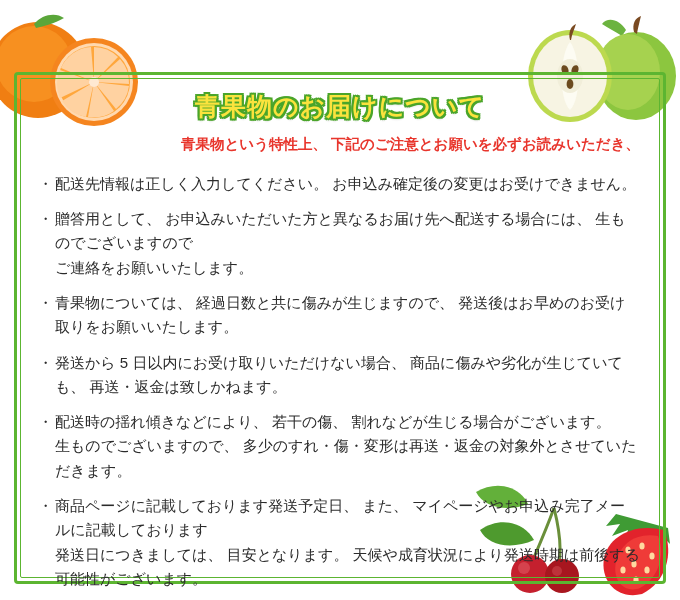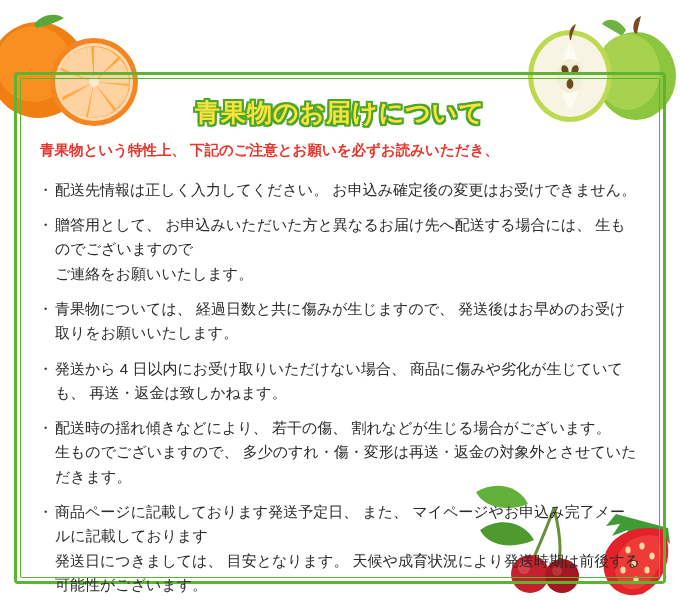--- a/index.html
+++ b/index.html
@@ -50,40 +50,40 @@
     border-radius: 2px;
   }
 
   .content {
     position: absolute;
     left: 14px;
     top: 72px;
     width: 652px;
     height: 512px;
     box-sizing: border-box;
-    padding: 16px 26px 0 26px;
+    padding: 10px 26px 0 26px;
   }
 
   .title {
     text-align: center;
     color: #fbe33d;
     font-size: 25px;
     font-weight: bold;
     letter-spacing: 1px;
     margin: 8px 0 4px 0;
     text-shadow:
       -2px -2px 0 #4aa52a, 2px -2px 0 #4aa52a,
       -2px  2px 0 #4aa52a, 2px  2px 0 #4aa52a,
       -2px  0   0 #4aa52a, 2px  0   0 #4aa52a,
        0   -2px 0 #4aa52a, 0    2px 0 #4aa52a,
        0 3px 2px rgba(0,0,0,.12);
   }
 
   .lead {
-    text-align: left;
+    text-align: right;
     color: #e8352c;
     font-size: 14.5px;
     font-weight: bold;
     line-height: 1.85;
     margin: 8px 0 14px 0;
   }
 
   .list {
     margin: 0;
     padding: 0;
@@ -192,21 +192,21 @@
         <span class="ln">配送先情報は正しく入力してください。 お申込み確定後の変更はお受けできません。</span>
       </li>
       <li>
         <span class="ln">贈答用として、 お申込みいただいた方と異なるお届け先へ配送する場合には、 生ものでございますので</span>
         <span class="ln">ご連絡をお願いいたします。</span>
       </li>
       <li>
         <span class="ln">青果物については、 経過日数と共に傷みが生じますので、 発送後はお早めのお受け取りをお願いいたします。</span>
       </li>
       <li>
-        <span class="ln">発送から 4 日以内にお受け取りいただけない場合、 商品に傷みや劣化が生じていても、 再送・返金は致しかねます。</span>
+        <span class="ln">発送から 5 日以内にお受け取りいただけない場合、 商品に傷みや劣化が生じていても、 再送・返金は致しかねます。</span>
       </li>
       <li>
         <span class="ln">配送時の揺れ傾きなどにより、 若干の傷、 割れなどが生じる場合がございます。</span>
         <span class="ln">生ものでございますので、 多少のすれ・傷・変形は再送・返金の対象外とさせていただきます。</span>
       </li>
       <li>
         <span class="ln">商品ページに記載しております発送予定日、 また、 マイページやお申込み完了メールに記載しております</span>
         <span class="ln">発送日につきましては、 目安となります。 天候や成育状況により発送時期は前後する可能性がございます。</span>
       </li>
 

